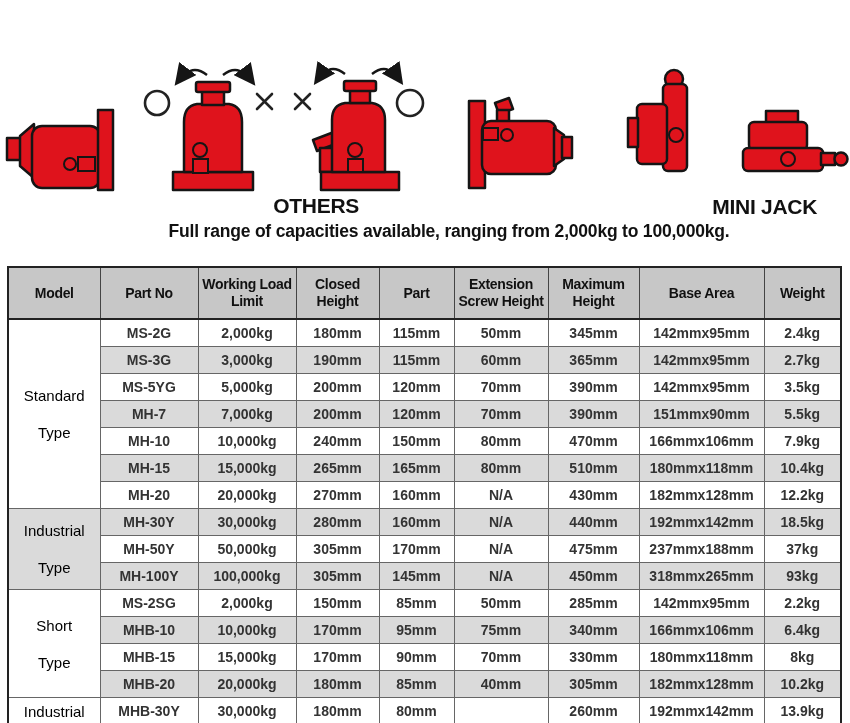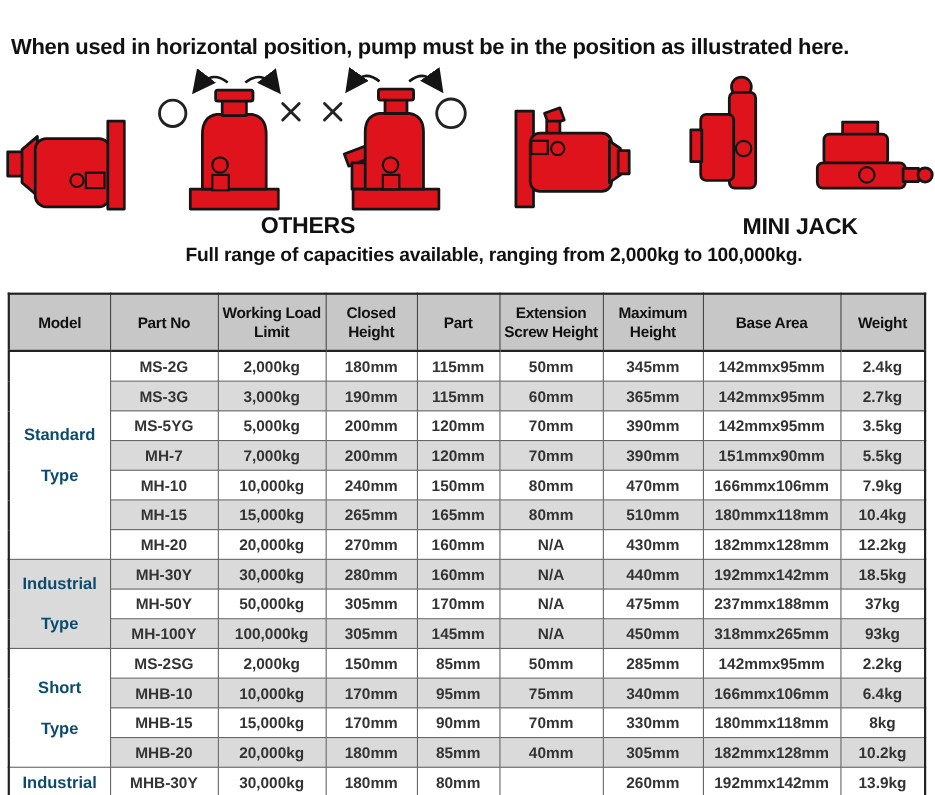--- a/index.html
+++ b/index.html
@@ -8,50 +8,49 @@
     font-family:"Liberation Sans",sans-serif;color:#111;
     --red:#df131c; --hdr-gray:#c7c7c7; --row-gray:#dadada;
   }
   .h1{position:absolute;left:30px;top:3px;font-size:22px;font-weight:700;letter-spacing:-0.4px;white-space:nowrap;}
   .h2{position:absolute;left:10px;top:32px;font-size:20px;font-weight:700;letter-spacing:-0.3px;white-space:nowrap;}
   .band{position:absolute;left:0;top:58px;width:850px;height:162px;}
   .jk{fill:var(--red);stroke:#151515;stroke-width:2.5;stroke-linejoin:round;}
   .jkd{fill:var(--red);stroke:#151515;stroke-width:2;}
   .sym{fill:none;stroke:#222;stroke-width:2.6;stroke-linecap:round;}
   .arr{fill:none;stroke:#151515;stroke-width:2.4;}
-  .cap{position:absolute;font-size:21px;font-weight:700;text-align:left;letter-spacing:-0.3px;}
+  .cap{position:absolute;font-size:21px;font-weight:700;text-align:right;letter-spacing:-0.3px;}
   .cap.others{left:237px;top:194px;width:122px;}
   .cap.mini{left:675px;top:195px;width:142px;}
   .note{position:absolute;left:0;width:100%;text-align:center;font-weight:700;font-size:17.5px;letter-spacing:-0.2px;}
   .note.n1{top:221px;padding-left:24px;}
   .note.n2{top:242px;}
   table.spec{
     position:absolute;left:7px;top:266px;width:833px;
     border-collapse:collapse;table-layout:fixed;border:2px solid #222;
   }
   .spec th{
     background:var(--hdr-gray);font-size:14px;font-weight:700;letter-spacing:-0.3px;
     line-height:1.2;height:50px;border:1px solid #444;border-bottom:2px solid #222;
     padding:0 1px;color:#111;text-align:center;
   }
   .spec td{
     font-size:14px;font-weight:700;text-align:center;height:26px;
     border:1px solid #666;padding:0;color:#333;
   }
   .spec tr.odd td{background:var(--row-gray);}
   .spec tr.even td{background:#fff;}
-  .spec td.model-cell{background:#fff;font-weight:700;font-size:15px;color:#0c4a6e;}
+  .spec td.model-cell{background:#fff;font-weight:400;font-size:15px;color:#000000;}
   .model-inner{display:flex;flex-direction:column;justify-content:center;align-items:center;gap:22px;line-height:1;}
 </style>
 </head>
 <body>
 
 <div class="page" style="--red: #df131c; --hdr-gray: #c7c7c7; --row-gray: #dadada;">
 
-  <div class="h2">When used in horizontal position, pump must be in the position as illustrated here.</div>
 
   <svg class="band" viewBox="0 0 850 162">
     <defs>
       <marker id="ah" markerWidth="9" markerHeight="9" refX="6" refY="4.5" orient="auto">
         <path d="M0,0 L9,4.5 L0,9 z" fill="#151515"></path>
       </marker>
     </defs>
 
     <g>
       <rect class="jk" x="7" y="80" width="14" height="22"></rect>

